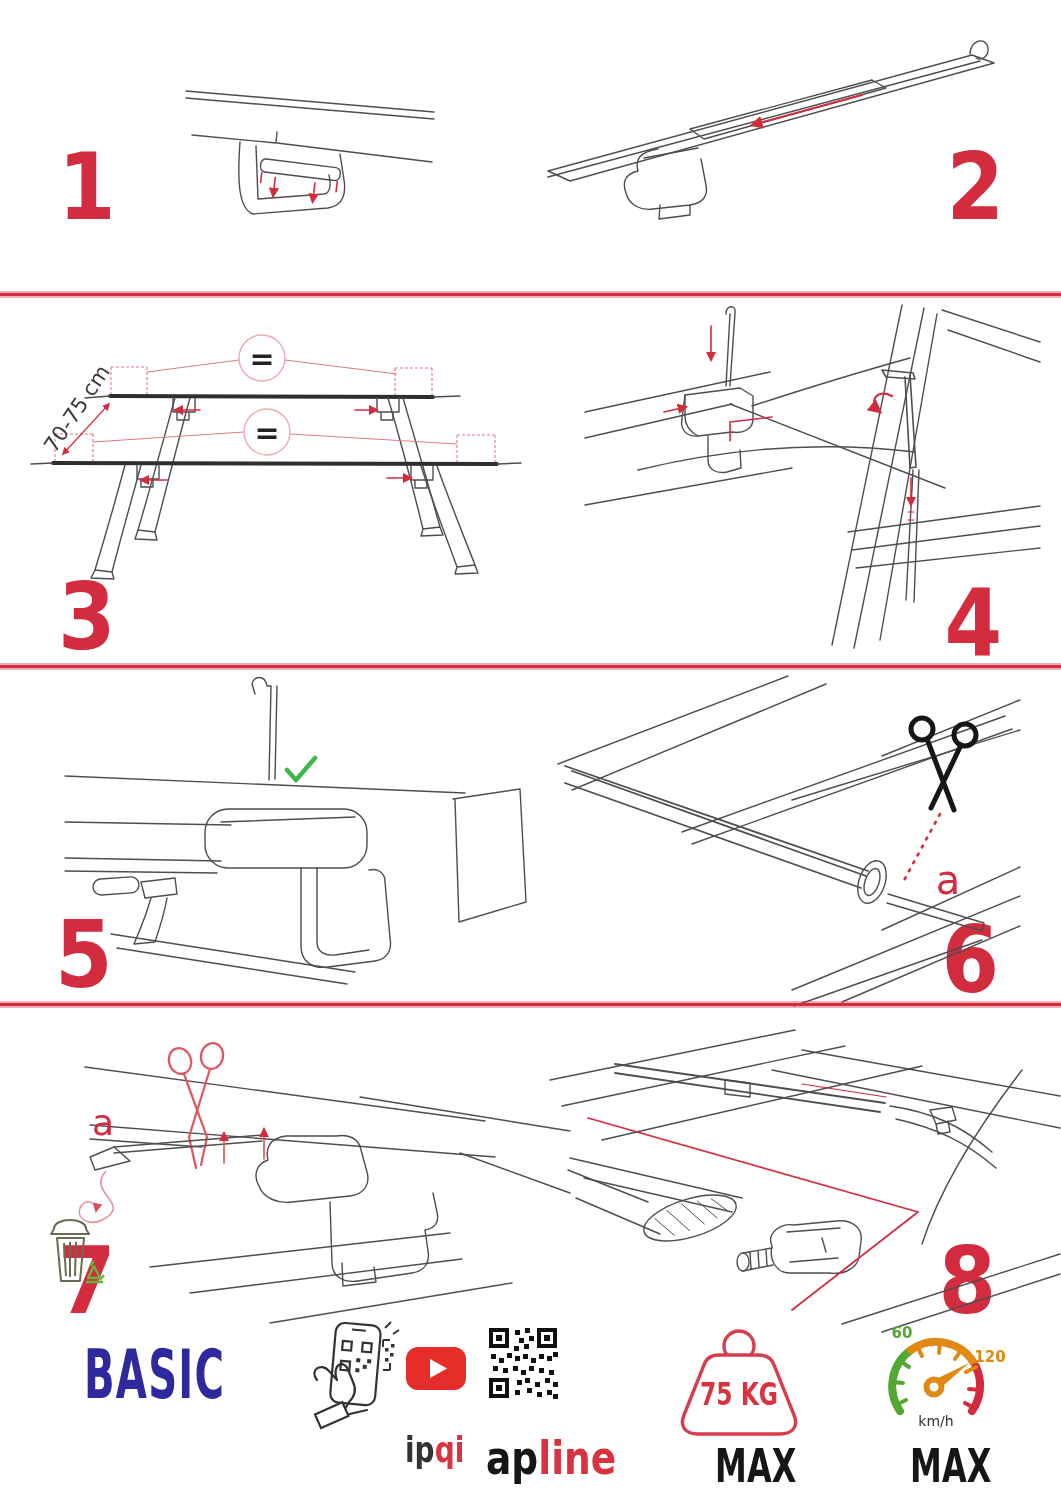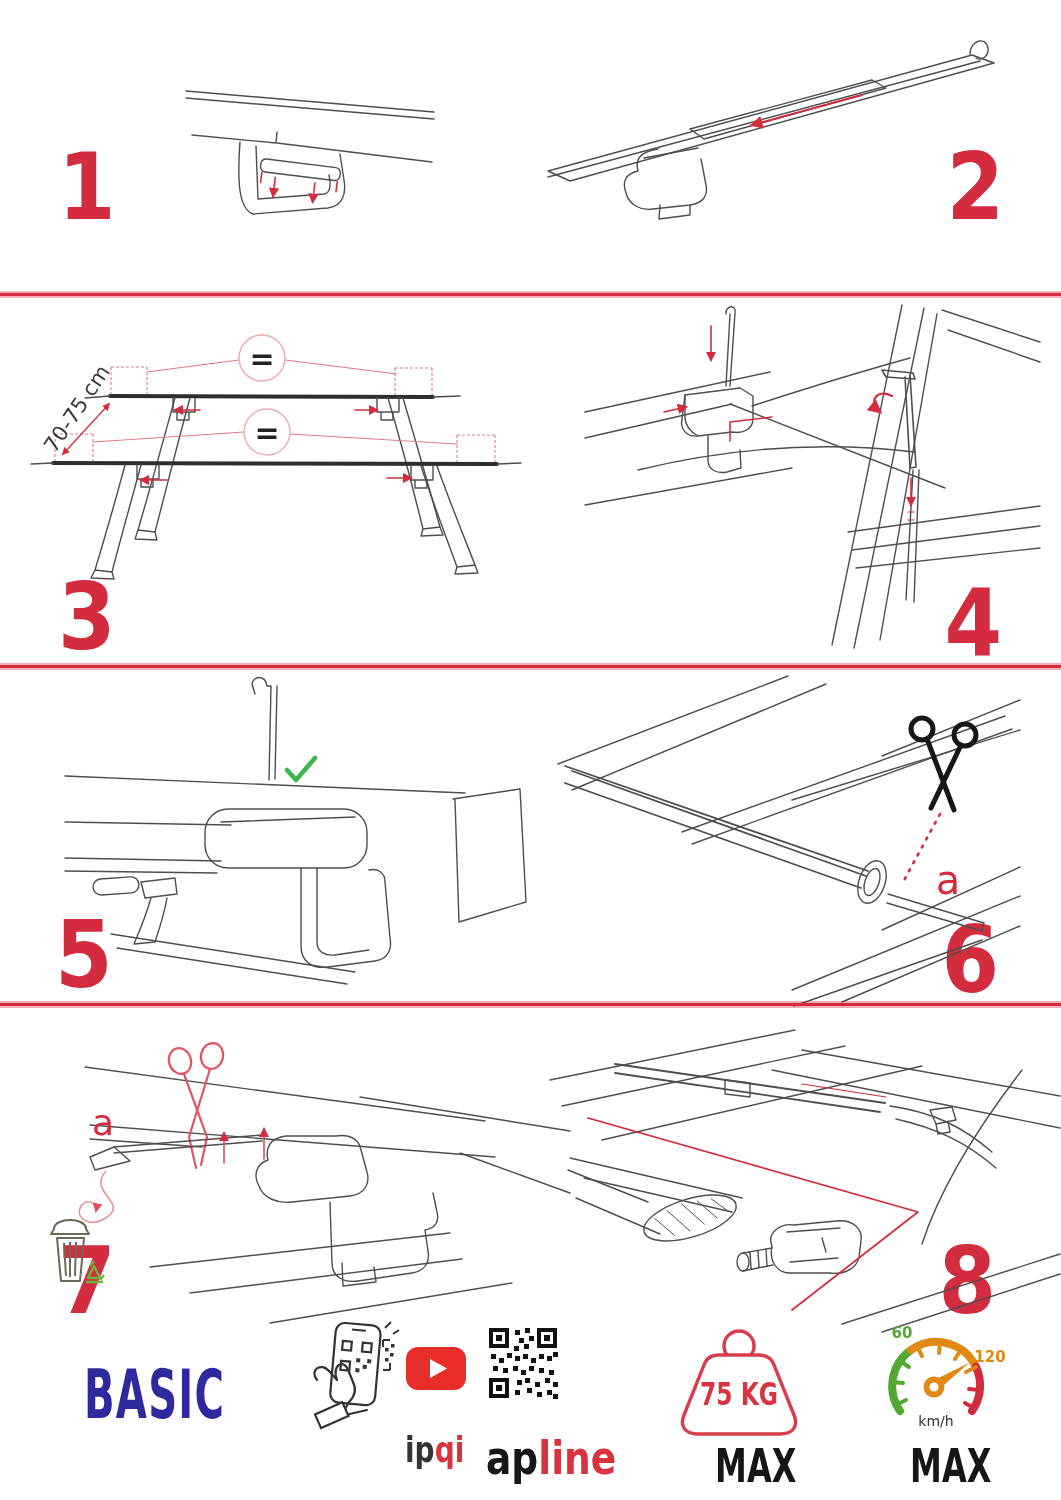--- a/index.html
+++ b/index.html
@@ -16,21 +16,21 @@
   .skd{stroke:#2e2e2e;stroke-width:4;fill:none;stroke-linecap:round;}
   .rd{stroke:#d22c3e;stroke-width:1.6;fill:none;stroke-linecap:round;stroke-linejoin:round;}
   .rdt{stroke:#e07a86;stroke-width:1.1;fill:none;}
   .pink{stroke:#efa9b0;stroke-width:1.4;fill:#fff;}
   .blk{stroke:#161616;stroke-width:5;fill:none;stroke-linecap:round;}
   .grn{stroke:#3cb54b;stroke-width:4.5;fill:none;stroke-linecap:round;stroke-linejoin:round;}
   .eqtx{font-size:30px;font-weight:bold;fill:#222;text-anchor:middle;}
   .atx{font-size:40px;fill:#d22c3e;text-anchor:middle;font-family:"DejaVu Sans",sans-serif;}
   .dim{font-size:21px;fill:#3a3a3a;}
   .logo-basic{position:absolute;left:84px;top:1336px;font-size:67px;font-weight:bold;
-              color:#2e2a9e;letter-spacing:2px;margin-top:20px;}
+              color:#2e2a9e;letter-spacing:2px;}
   .logo-basic span{display:inline-block;transform:scaleX(.6);transform-origin:left center;}
   .brand{position:absolute;left:68px;top:1424px;font-size:42px;font-weight:bold;white-space:nowrap;}
   .brand .b1{color:#2b2b2b}.brand .b2{color:#d8333f}
   .brand>span{display:inline-block;transform:scaleX(.7);transform-origin:left center;white-space:nowrap;}
   .mdak{position:absolute;left:293px;top:1508px;font-size:24px;font-weight:bold;color:#14532d;letter-spacing:3px;}
   .ipqi{position:absolute;left:405px;top:1430px;font-size:35px;font-weight:bold;white-space:nowrap;}
   .ipqi .b1{color:#333}.ipqi .b2{color:#d8333f}
   .apline{position:absolute;left:486px;top:1430px;font-size:47px;font-weight:bold;white-space:nowrap;}
   .apline .b1{color:#161616}.apline .b2{color:#d8333f}
   .maxlbl{position:absolute;font-size:47px;font-weight:bold;color:#161616;text-align:right;line-height:1;}

